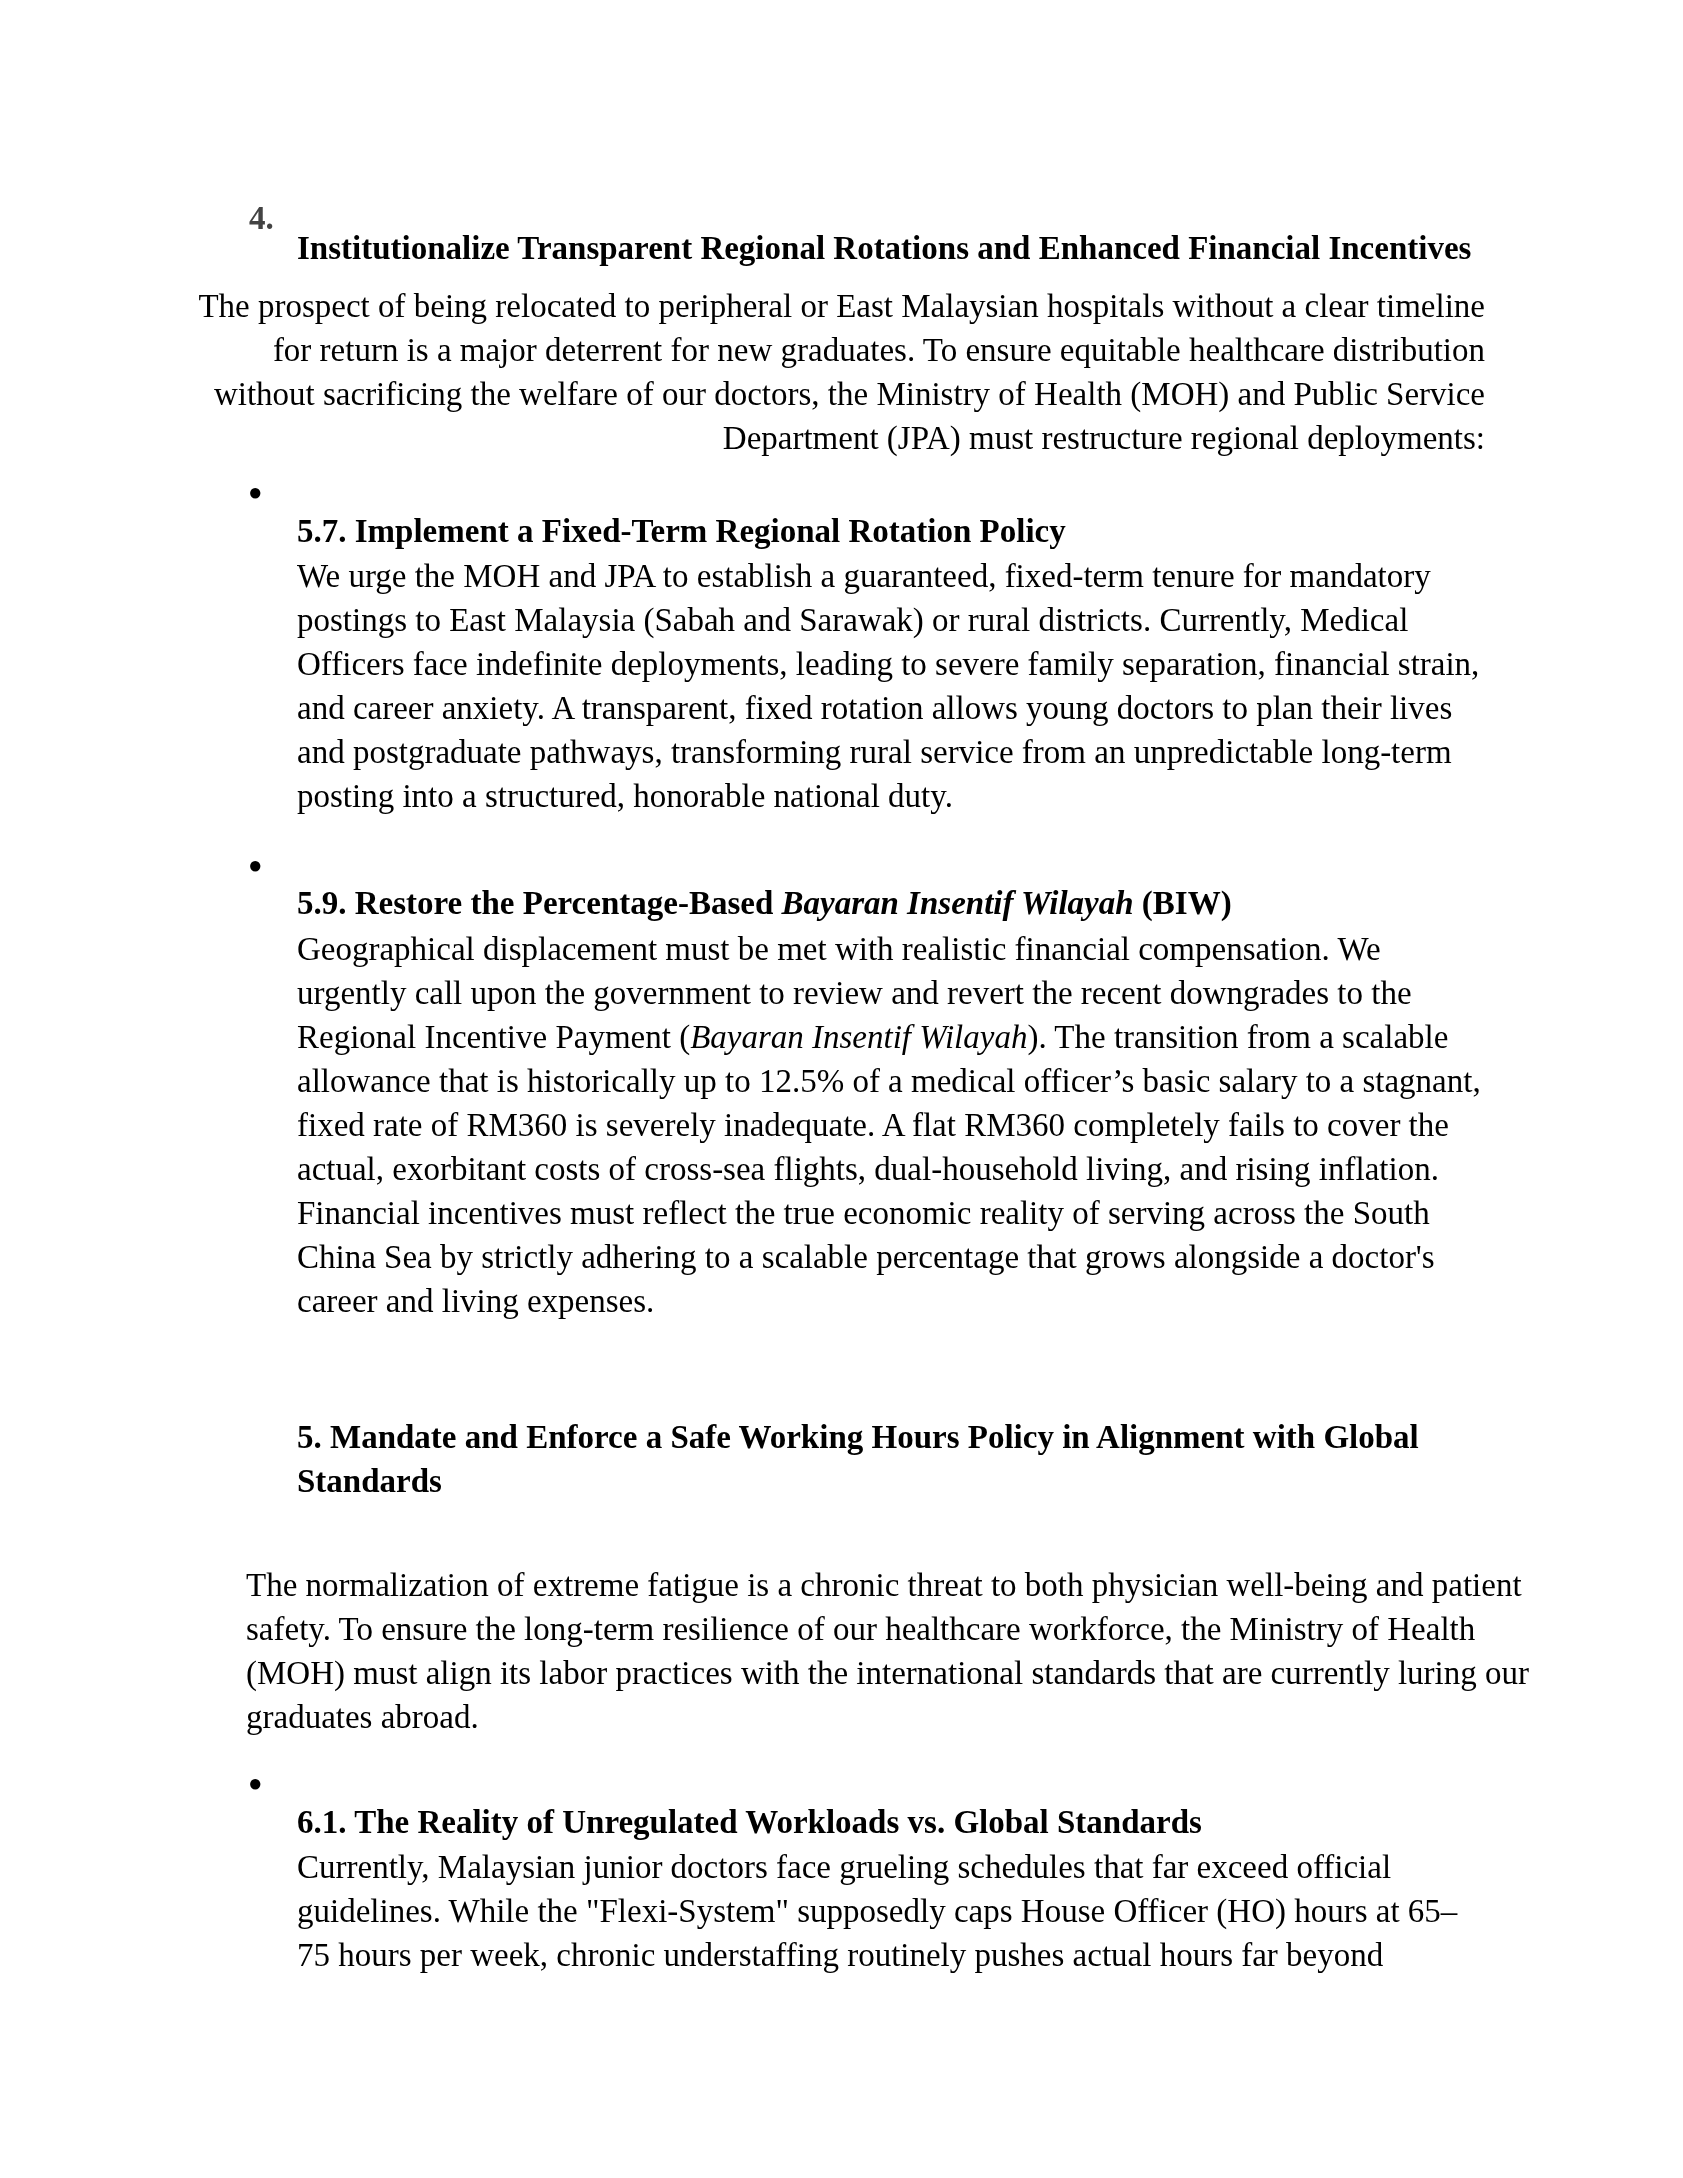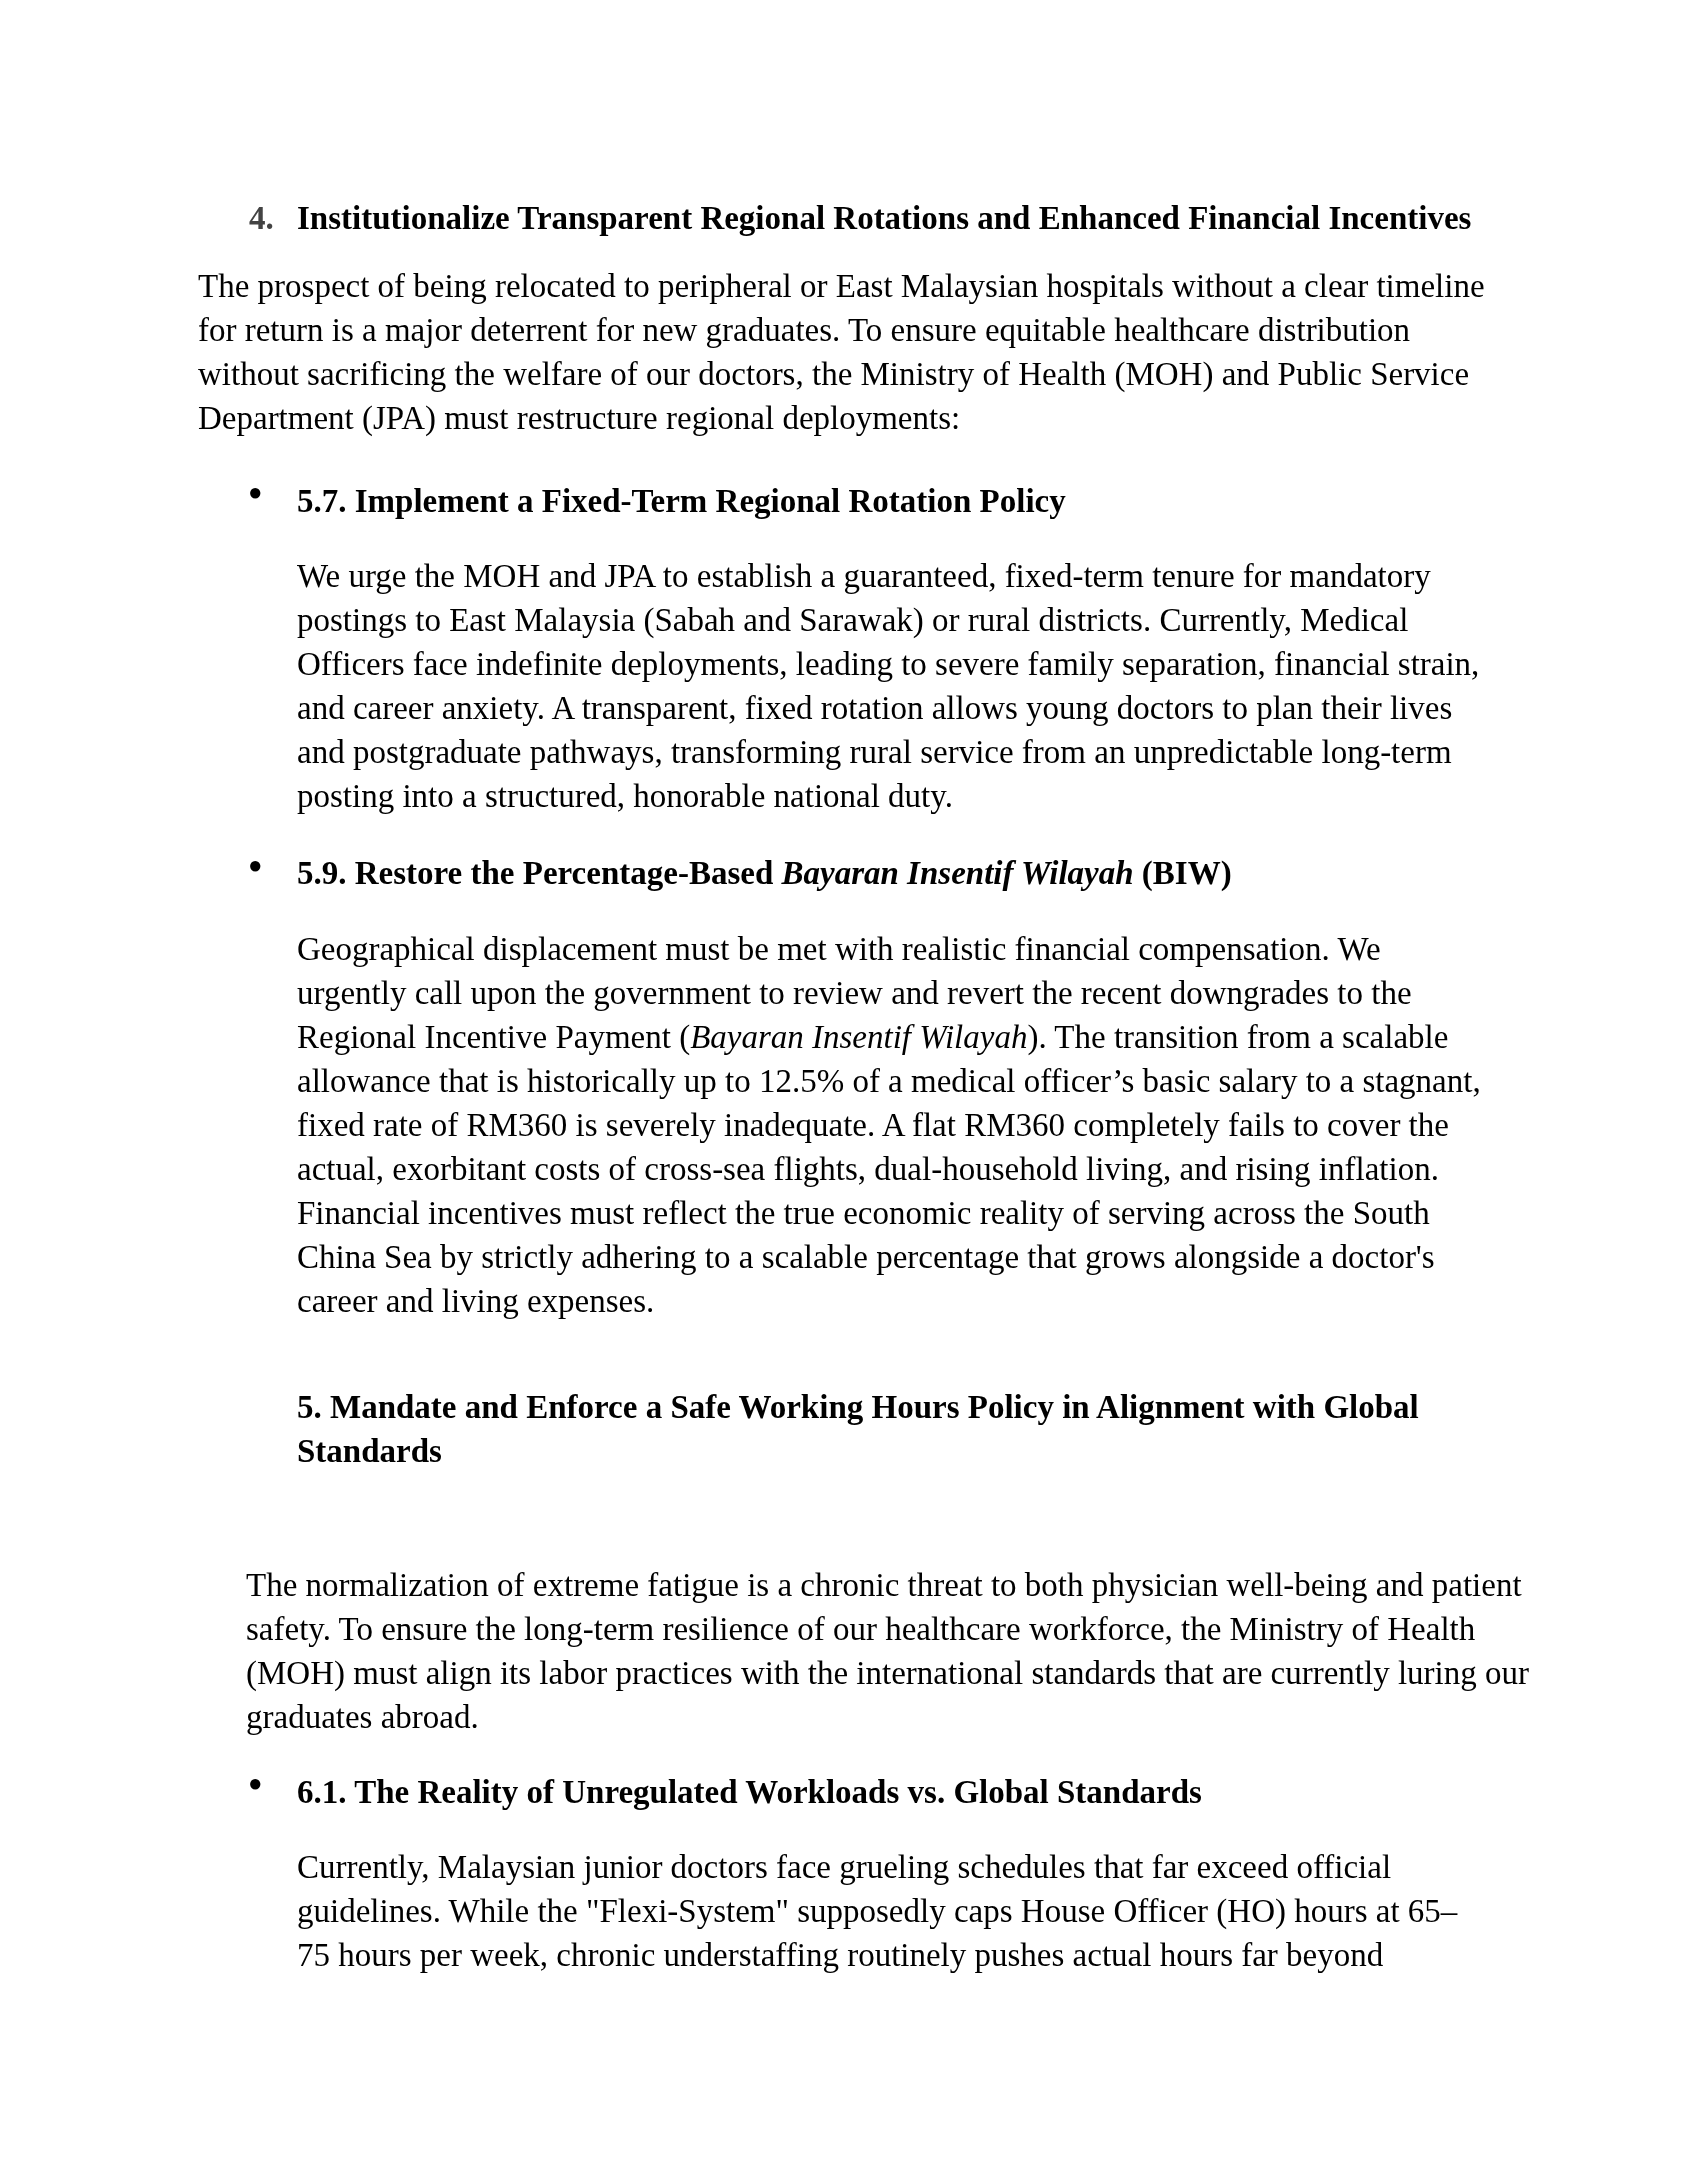--- a/index.html
+++ b/index.html
@@ -1,34 +1,34 @@
 <!DOCTYPE html>
 <html><head>
 <meta charset="utf-8">
 <style>
   html, body { margin: 0; padding: 0; background: #ffffff; }
   body { width: 1683px; height: 2178px; position: relative; overflow: hidden;
          font-family: "Liberation Serif", "DejaVu Serif", serif; color: #000000; }
   .blk { position: absolute; font-size: 33px; line-height: 44px; margin: 0; }
   .full { left: 198px; width: 1287px; }
   .ind { left: 297px; width: 1188px; }
-  .bold { font-weight: bold; }
+  .bold { font-weight: bold; margin-top: 30px; }
   .num4 { position: absolute; left: 249px; font-weight: bold; color: #434343; font-size: 33px; line-height: 44px; }
   .bullet { position: absolute; left: 248px; font-size: 24px; line-height: 44px; }
   em.bi { font-style: italic; }
 </style>
 </head>
 <body>
 
 <div>
   <span class="num4" style="top:196px;">4.</span>
   <h2 class="blk ind bold" style="top:196px;">Institutionalize Transparent Regional Rotations and Enhanced Financial Incentives</h2>
 </div>
 
-<p class="blk full" style="top:264px;">The prospect of being relocated to peripheral or East Malaysian hospitals without a clear timeline for return is a major deterrent for new graduates. To ensure equitable healthcare distribution without sacrificing the welfare of our doctors, the Ministry of Health (MOH) and Public Service Department (JPA) must restructure regional deployments:</p>
+<p class="blk full" style="top:284px;text-align:right;">The prospect of being relocated to peripheral or East Malaysian hospitals without a clear timeline for return is a major deterrent for new graduates. To ensure equitable healthcare distribution without sacrificing the welfare of our doctors, the Ministry of Health (MOH) and Public Service Department (JPA) must restructure regional deployments:</p>
 
 <span class="bullet" style="top:470px;">●</span>
 <h3 class="blk ind bold" style="top:479px;">5.7. Implement a Fixed-Term Regional Rotation Policy</h3>
 <p class="blk ind" style="top:554px;">We urge the MOH and JPA to establish a guaranteed, fixed-term tenure for mandatory postings to East Malaysia (Sabah and Sarawak) or rural districts. Currently, Medical Officers face indefinite deployments, leading to severe family separation, financial strain, and career anxiety. A transparent, fixed rotation allows young doctors to plan their lives and postgraduate pathways, transforming rural service from an unpredictable long-term posting into a structured, honorable national duty.</p>
 
 <span class="bullet" style="top:843px;">●</span>
 <h3 class="blk ind bold" style="top:851px;"><span>5.9. Restore the Percentage-Based </span><em class="bi">Bayaran Insentif Wilayah</em><span> (BIW)</span></h3>
 <p class="blk ind" style="top:927px;"><span>Geographical displacement must be met with realistic financial compensation. We urgently call upon the government to review and revert the recent downgrades to the Regional Incentive Payment (</span><em>Bayaran Insentif Wilayah</em><span>). The transition from a scalable allowance that is historically up to 12.5% of a medical officer’s basic salary to a stagnant, fixed rate of RM360 is severely inadequate. A flat RM360 completely fails to cover the actual, exorbitant costs of cross-sea flights, dual-household living, and rising inflation. Financial incentives must reflect the true economic reality of serving across the South China Sea by strictly adhering to a scalable percentage that grows alongside a doctor's career and living expenses.</span></p>
 
 <h2 class="blk ind bold" style="top:1385px;">5. Mandate and Enforce a Safe Working Hours Policy in Alignment with Global Standards</h2>

